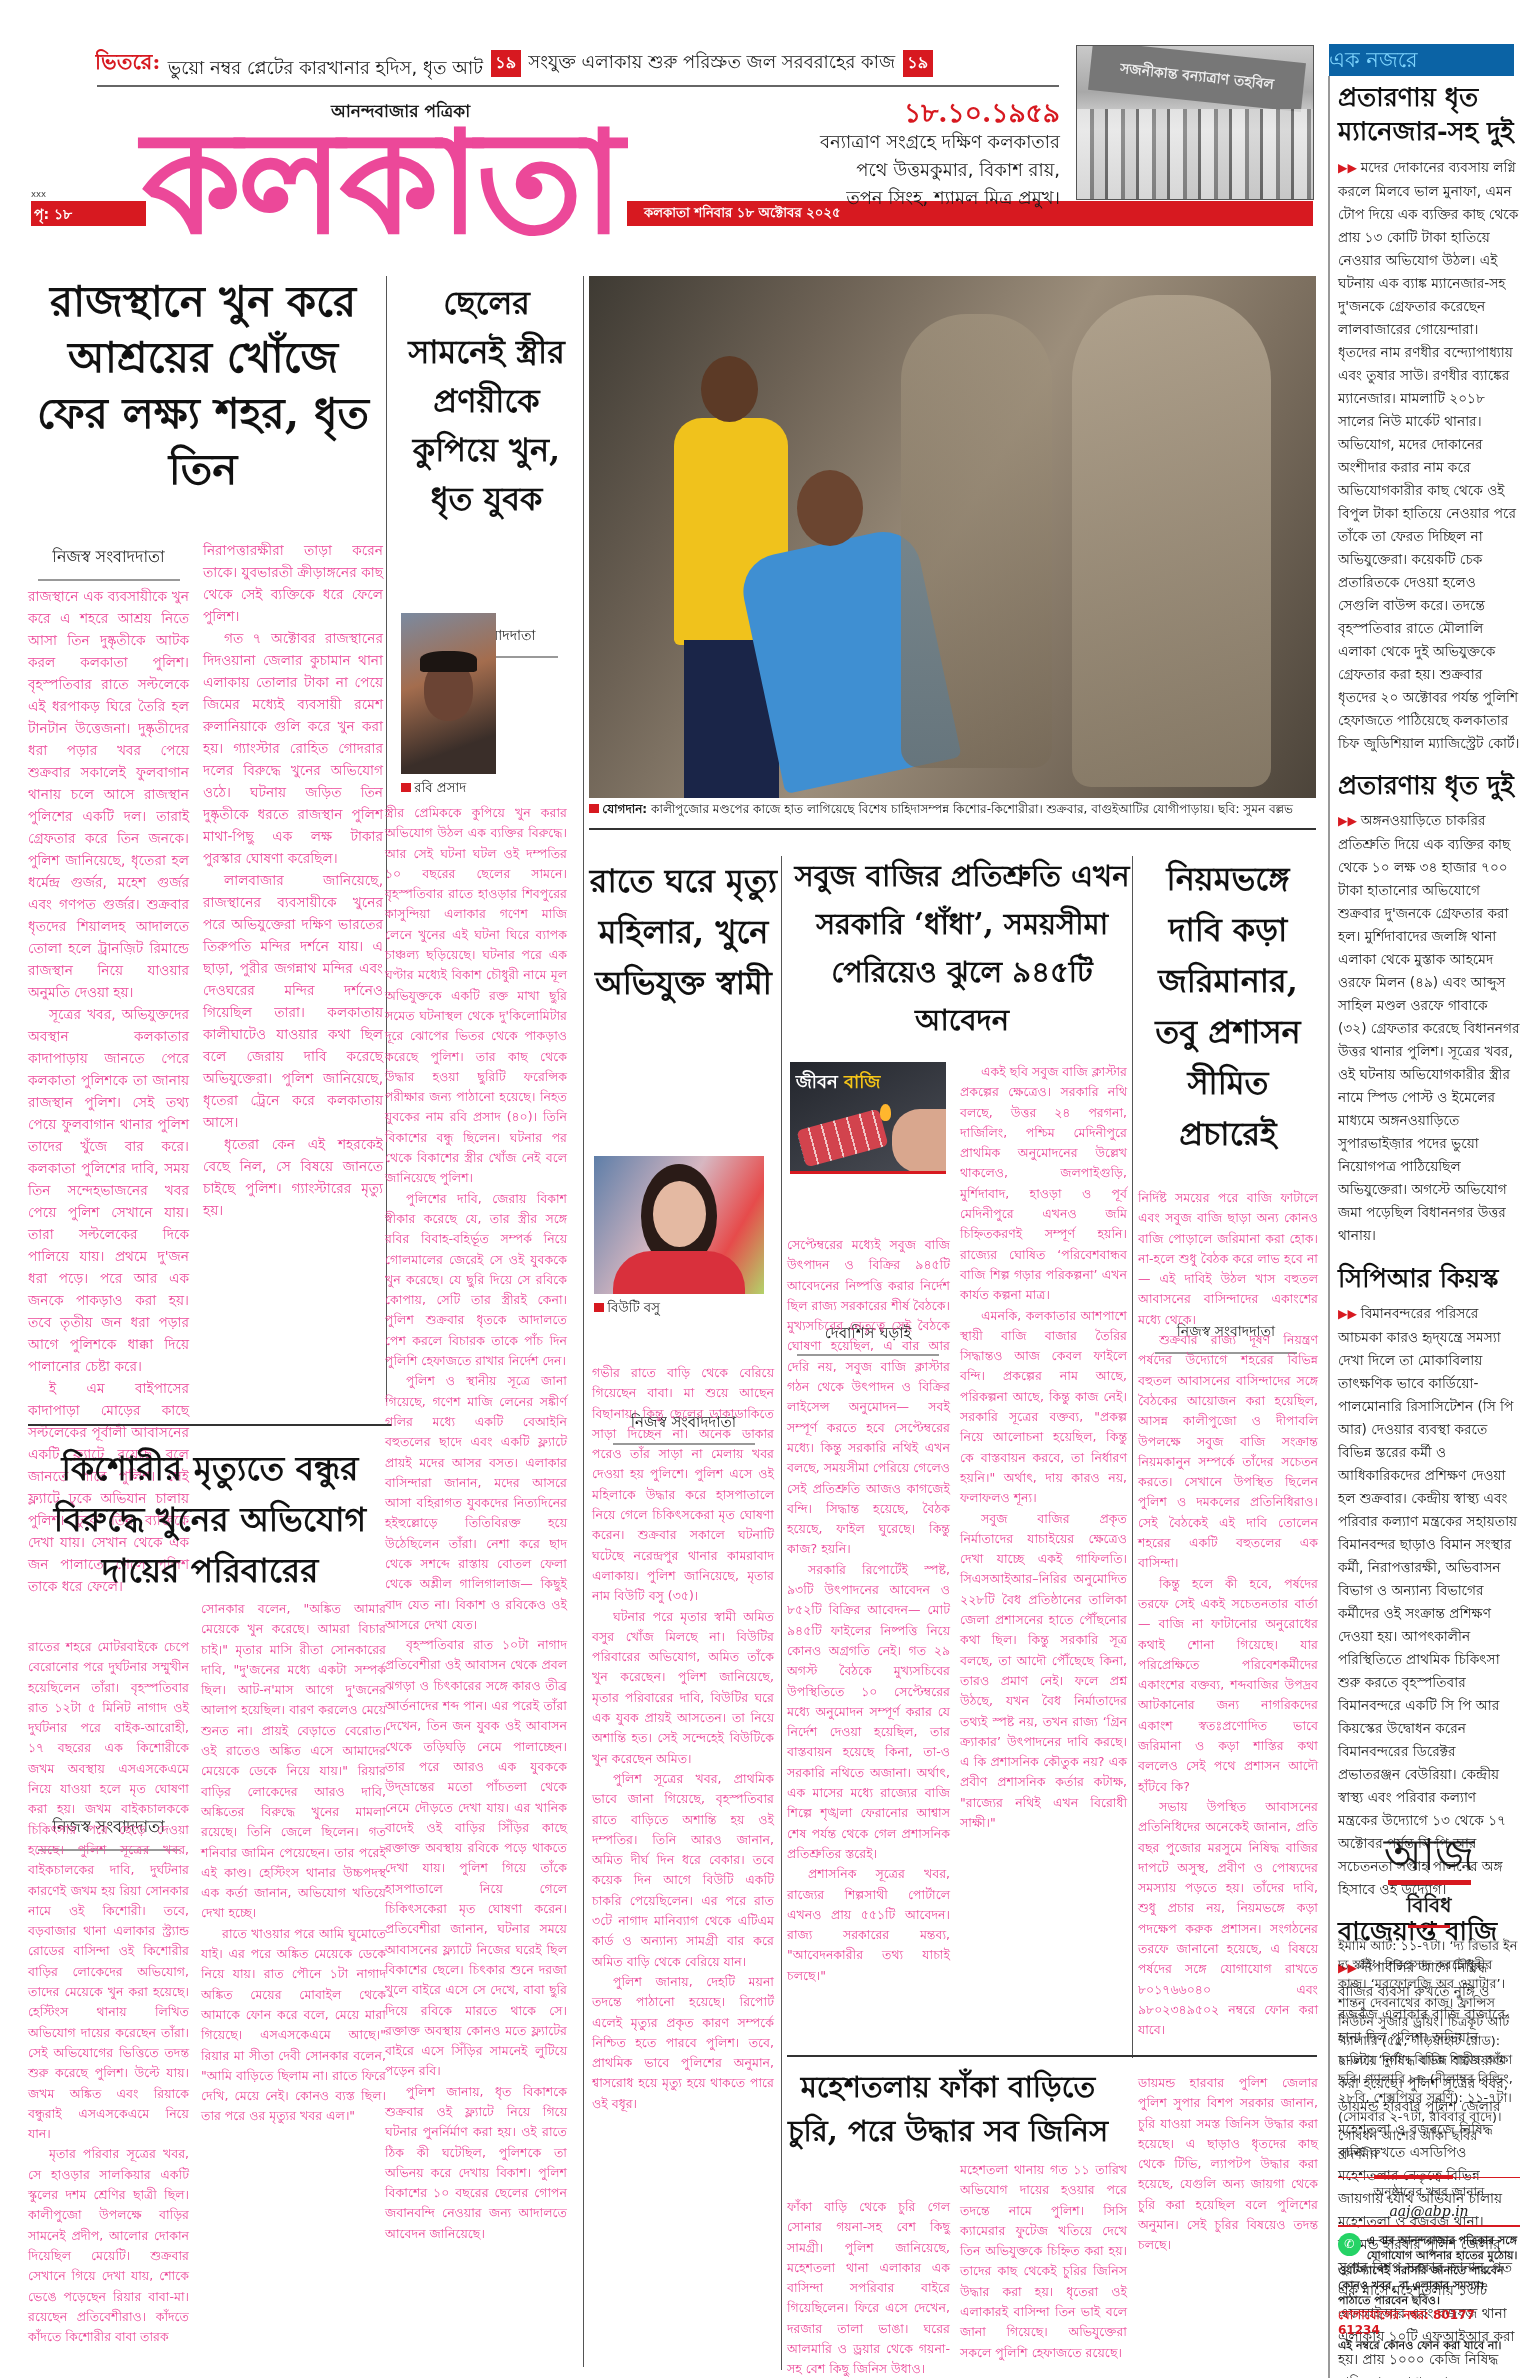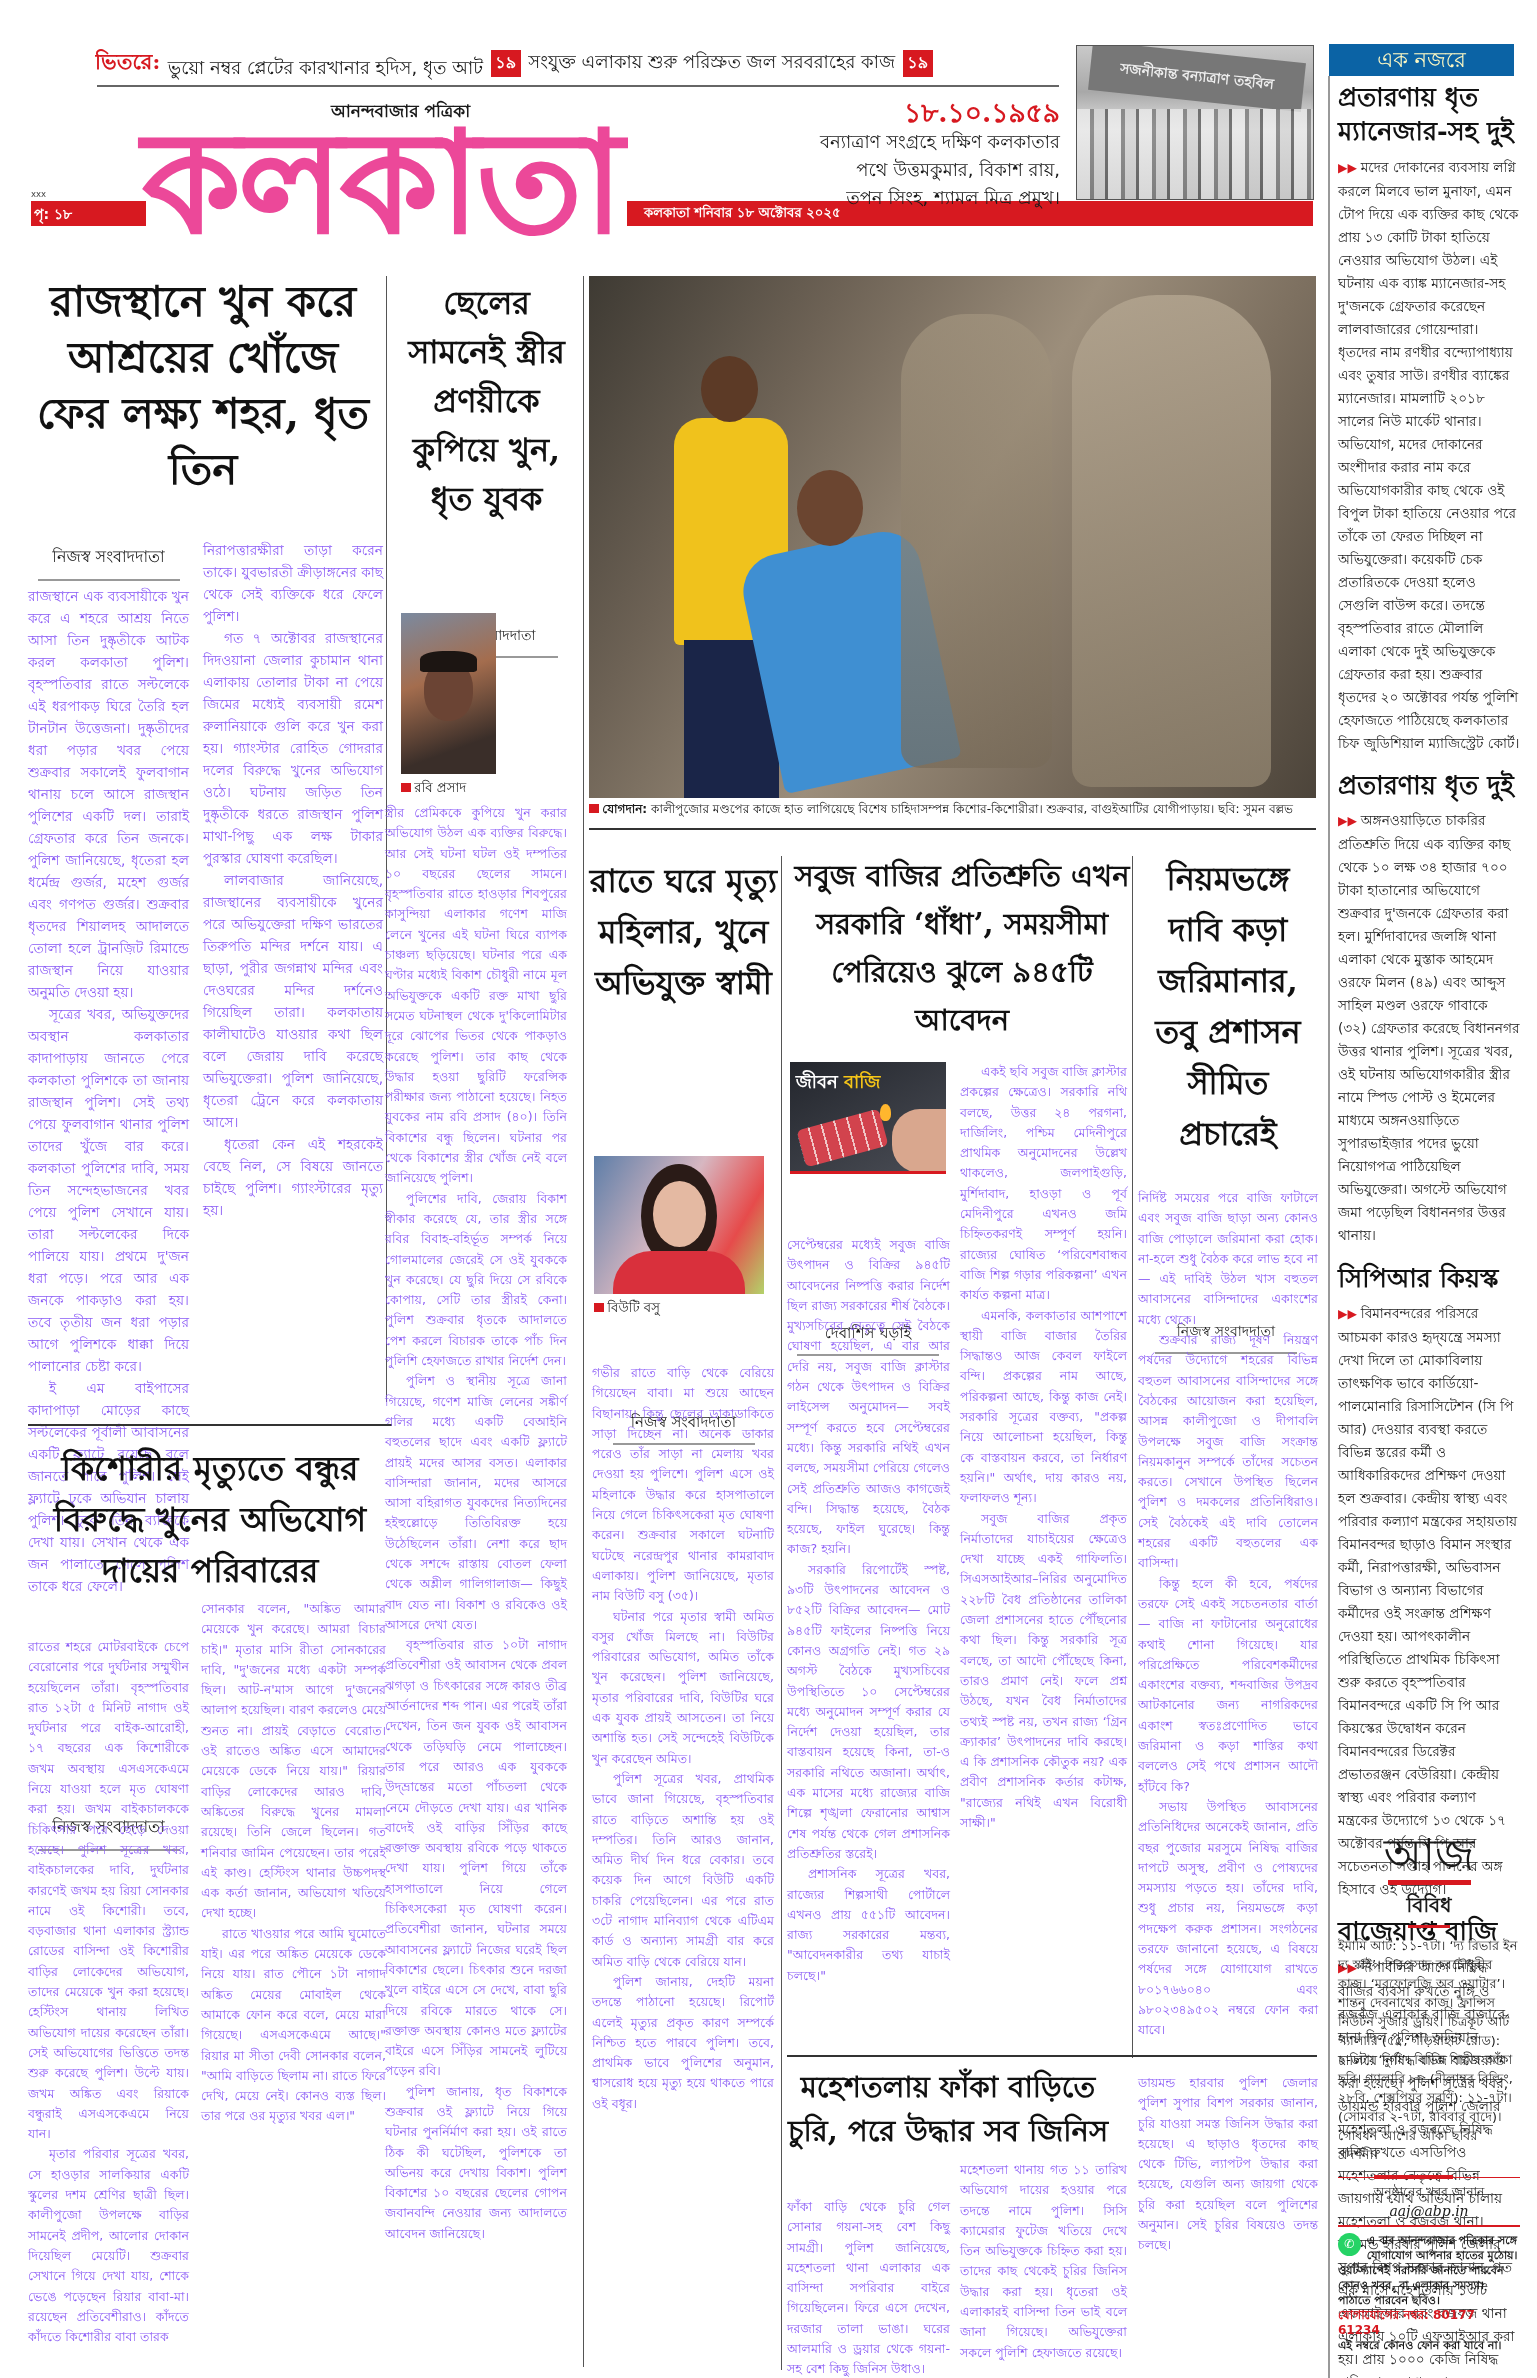--- a/index.html
+++ b/index.html
@@ -1,18 +1,18 @@
 <!DOCTYPE html>
 <html style="font-size:15px"><head>
 <meta charset="utf-8">
 <style>
 *{box-sizing:border-box;margin:0;padding:0}
 body{width:1538px;height:2378px;background:#fff;font-family:"DejaVu Sans","Liberation Sans",sans-serif;color:#1a1a1a;position:relative;overflow:hidden}
 .abs{position:absolute}
-.body-text{font-size:13.7px;line-height:22px;text-align:justify;color:#8b5cf6}
+.body-text{font-size:13.7px;line-height:22px;text-align:justify;color:#ec4899}
 .body-text p{text-indent:21px;margin:0}
 .body-text p.first{text-indent:0}
 .byline{text-align:center;font-size:16px;padding-bottom:7.6px;position:relative}
 .byline:after{content:"";display:block;width:142px;height:2.8px;background:#999;margin:7.6px auto 0}
 .head{font-family:"DejaVu Serif","Liberation Serif",serif;font-weight:bold;text-align:center;color:#111}
 .vrule{position:absolute;width:0.9px;background:#555}
 .hrule{position:absolute;height:1.9px;background:#333}
 .redsq{display:inline-block;width:9.5px;height:9.5px;background:#d71920;margin-right:3.8px}
 .arrow{color:#d71920;font-size:12.3px;margin-right:3.8px}
 .photo{position:absolute;overflow:hidden}
@@ -43,21 +43,21 @@
 <div class="abs" style="left:776px;top:128px;width:284px;text-align:right;font-size:18px;line-height:28px;">
   <div>বন্যাত্রাণ সংগ্রহে দক্ষিণ কলকাতার</div>
   <div>পথে উত্তমকুমার, বিকাশ রায়,</div>
   <div>তপন সিংহ, শ্যামল মিত্র প্রমুখ।</div>
 </div>
 <div class="photo" style="left:1076px;top:45px;width:238px;height:155px;background:linear-gradient(180deg,#c9c9c9 0%,#a8a8a8 30%,#e5e5e5 55%,#8a8a8a 100%);border:0.9px solid #555;">
   <div style="position:absolute;left:13.2px;top:5.7px;width:214px;height:49px;background:#777;transform:rotate(6deg);color:#eee;font-size:14px;font-weight:bold;text-align:center;line-height:49px;">সজনীকান্ত বন্যাত্রাণ তহবিল</div>
   <div style="position:absolute;left:0;bottom:0;width:100%;height:90px;background:repeating-linear-gradient(90deg,#eaeaea 0 13.2px,#7a7a7a 13.2px 17px,#d6d6d6 17px 28px,#5a5a5a 28px 31px);opacity:.8;"></div>
 </div>
 
-<div class="abs" style="left:1329px;top:44px;width:185px;height:32px;background:#0b63a5;color:#fef9c3;text-align:center;font-size:21px;line-height:32px;">এক নজরে</div>
+<div class="abs" style="left:1329px;top:44px;width:185px;height:32px;background:#0b63a5;color:#7dd3fc;text-align:left;font-size:21px;line-height:32px;">এক নজরে</div>
 <div class="vrule" style="left:1328px;top:76px;height:2309px;width:1.9px;background:#999;"></div>
 <div class="abs" style="left:1338px;top:80px;width:182px;">
   <div class="sidebar-head" style="margin-bottom:7.6px;">প্রতারণায় ধৃত ম্যানেজার-সহ দুই</div>
   <div class="sidebar-text"><span class="arrow">▶▶</span><span>মদের দোকানের ব্যবসায় লগ্নি করলে মিলবে ভাল মুনাফা, এমন টোপ দিয়ে এক ব্যক্তির কাছ থেকে প্রায় ১৩ কোটি টাকা হাতিয়ে নেওয়ার অভিযোগ উঠল। এই ঘটনায় এক ব্যাঙ্ক ম্যানেজার-সহ দু'জনকে গ্রেফতার করেছেন লালবাজারের গোয়েন্দারা। ধৃতদের নাম রণধীর বন্দ্যোপাধ্যায় এবং তুষার সাউ। রণধীর ব্যাঙ্কের ম্যানেজার। মামলাটি ২০১৮ সালের নিউ মার্কেট থানার। অভিযোগ, মদের দোকানের অংশীদার করার নাম করে অভিযোগকারীর কাছ থেকে ওই বিপুল টাকা হাতিয়ে নেওয়ার পরে তাঁকে তা ফেরত দিচ্ছিল না অভিযুক্তেরা। কয়েকটি চেক প্রতারিতকে দেওয়া হলেও সেগুলি বাউন্স করে। তদন্তে বৃহস্পতিবার রাতে মৌলালি এলাকা থেকে দুই অভিযুক্তকে গ্রেফতার করা হয়। শুক্রবার ধৃতদের ২০ অক্টোবর পর্যন্ত পুলিশি হেফাজতে পাঠিয়েছে কলকাতার চিফ জুডিশিয়াল ম্যাজিস্ট্রেট কোর্ট।</span></div>
   <div class="sidebar-head" style="margin:13.2px 0 7.6px;">প্রতারণায় ধৃত দুই</div>
   <div class="sidebar-text"><span class="arrow">▶▶</span><span>অঙ্গনওয়াড়িতে চাকরির প্রতিশ্রুতি দিয়ে এক ব্যক্তির কাছ থেকে ১০ লক্ষ ৩৪ হাজার ৭০০ টাকা হাতানোর অভিযোগে শুক্রবার দু'জনকে গ্রেফতার করা হল। মুর্শিদাবাদের জলঙ্গি থানা এলাকা থেকে মুস্তাক আহমেদ ওরফে মিলন (৪৯) এবং আব্দুস সাহিল মণ্ডল ওরফে গাবাকে (৩২) গ্রেফতার করেছে বিধাননগর উত্তর থানার পুলিশ। সূত্রের খবর, ওই ঘটনায় অভিযোগকারীর স্ত্রীর নামে স্পিড পোস্ট ও ইমেলের মাধ্যমে অঙ্গনওয়াড়িতে সুপারভাইজ়ার পদের ভুয়ো নিয়োগপত্র পাঠিয়েছিল অভিযুক্তেরা। অগস্টে অভিযোগ জমা পড়েছিল বিধাননগর উত্তর থানায়।</span></div>
   <div class="sidebar-head" style="margin:13.2px 0 7.6px;">সিপিআর কিয়স্ক</div>
   <div class="sidebar-text"><span class="arrow">▶▶</span><span>বিমানবন্দরের পরিসরে আচমকা কারও হৃদ্‌যন্ত্রে সমস্যা দেখা দিলে তা মোকাবিলায় তাৎক্ষণিক ভাবে কার্ডিয়ো-পালমোনারি রিসাসিটেশন (সি পি আর) দেওয়ার ব্যবস্থা করতে বিভিন্ন স্তরের কর্মী ও আধিকারিকদের প্রশিক্ষণ দেওয়া হল শুক্রবার। কেন্দ্রীয় স্বাস্থ্য এবং পরিবার কল্যাণ মন্ত্রকের সহায়তায় বিমানবন্দর ছাড়াও বিমান সংস্থার কর্মী, নিরাপত্তারক্ষী, অভিবাসন বিভাগ ও অন্যান্য বিভাগের কর্মীদের ওই সংক্রান্ত প্রশিক্ষণ দেওয়া হয়। আপৎকালীন পরিস্থিতিতে প্রাথমিক চিকিৎসা শুরু করতে বৃহস্পতিবার বিমানবন্দরে একটি সি পি আর কিয়স্কের উদ্বোধন করেন বিমানবন্দরের ডিরেক্টর প্রভাতরঞ্জন বেউরিয়া। কেন্দ্রীয় স্বাস্থ্য এবং পরিবার কল্যাণ মন্ত্রকের উদ্যোগে ১৩ থেকে ১৭ অক্টোবর পর্যন্ত সি পি আর সচেতনতা সপ্তাহ পালনের অঙ্গ হিসাবে ওই উদ্যোগ।</span></div>
   <div class="sidebar-head" style="margin:13.2px 0 7.6px;">বাজেয়াপ্ত বাজি</div>
   <div class="sidebar-text"><span class="arrow">▶▶</span><span>দীপাবলির আগে নিষিদ্ধ বাজির ব্যবসা রুখতে নুঙ্গি ও বজবজ এলাকার বাজি বাজারে হানা দিল পুলিশ। অভিযান চালিয়ে নিষিদ্ধ বাজি বাজেয়াপ্ত করা হয়েছে। পুলিশ সূত্রের খবর, ডায়মন্ড হারবার পুলিশ জেলার মহেশতলা ও বজবজে নিষিদ্ধ বাজি রুখতে এসডিপিও মহেশতলার নেতৃত্বে বিভিন্ন জায়গায় যৌথ অভিযান চালায় মহেশতলা ও বজবজ থানা। ডায়মন্ড হারবার পুলিশ জেলার সুপার বিশপ সরকার জানান, গত এক মাসে মহেশতলায় ১৩টি এফআইআর এবং বজবজ থানা এলাকায় ১০টি এফআইআর করা হয়। প্রায় ১০০০ কেজি নিষিদ্ধ বাজি বাজেয়াপ্ত করা হয়েছে। এ ছাড়াও প্রচুর নিষিদ্ধ বাজি নষ্ট করা হয়েছে।</span></div>

